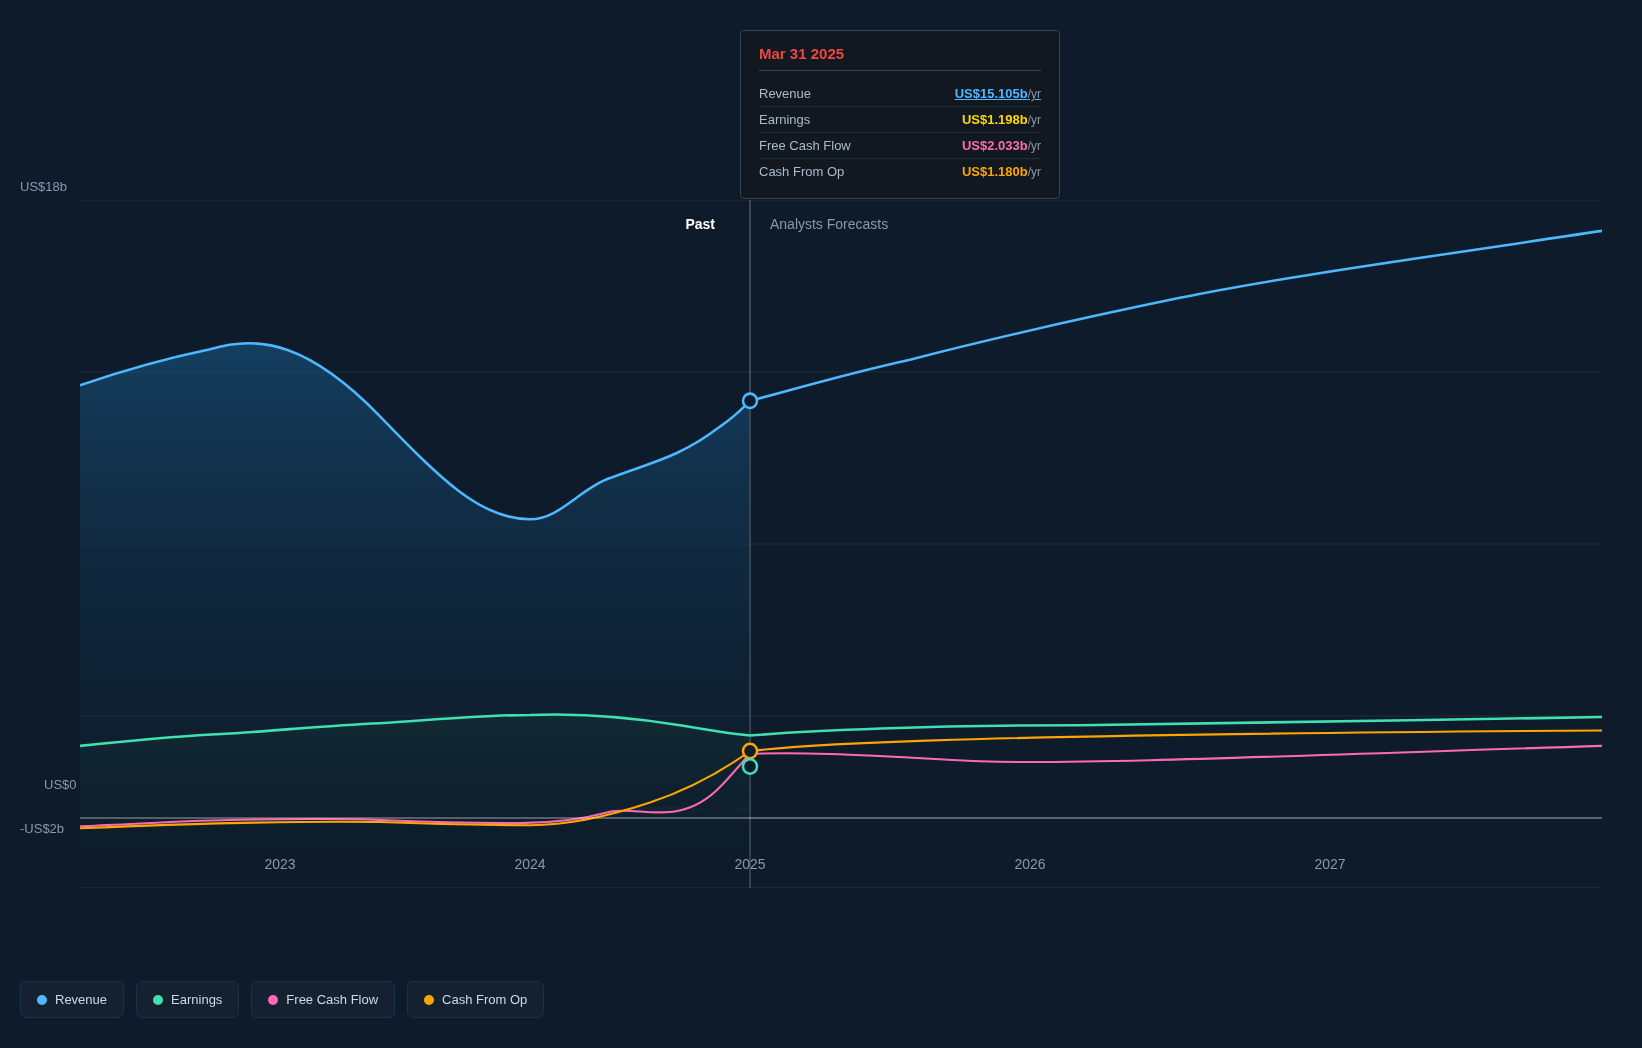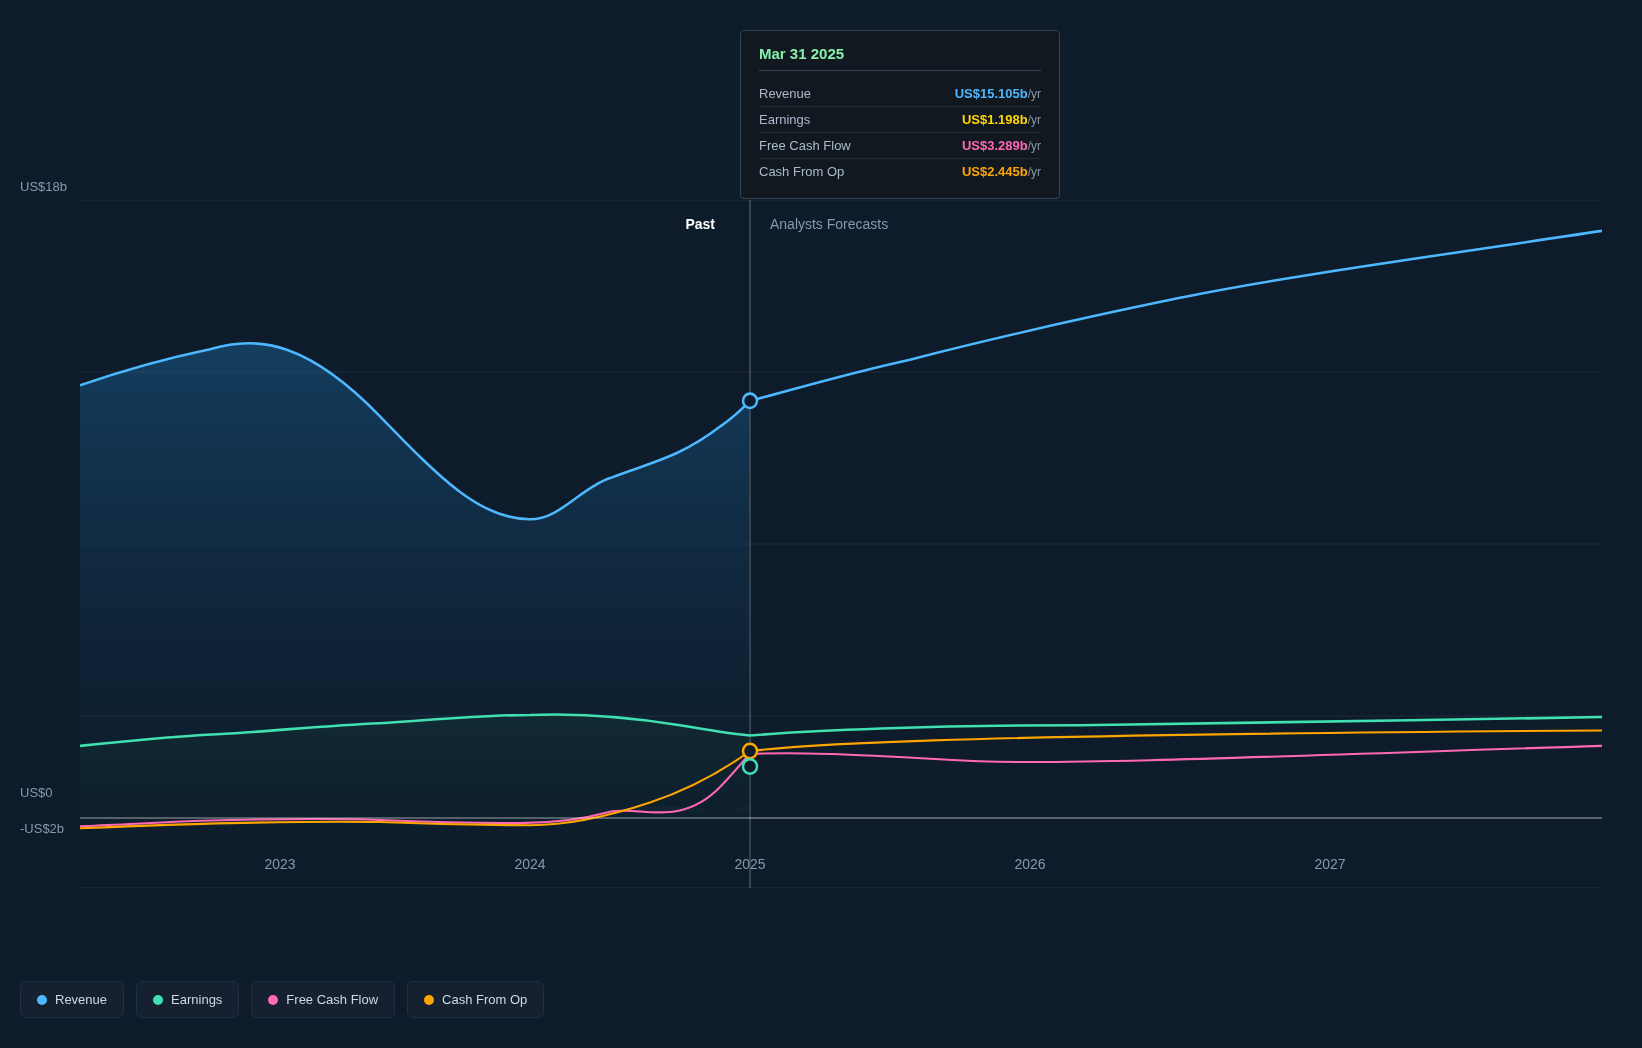--- a/index.html
+++ b/index.html
@@ -13,38 +13,38 @@
     }
 
     .y-axis-label {
       position: absolute;
       left: 20px;
       color: #8899aa;
       font-size: 13px;
     }
 
     .y-top { top: 179px; }
-    .y-zero { bottom: 248px; }
+    .y-zero { bottom: 256px; margin-left: 24px; }
     .y-neg { bottom: 212px; }
 
     
     .tooltip {
       position: absolute;
       top: 30px;
       left: 740px;
       background: #111820;
       border: 1px solid #334455;
       border-radius: 4px;
       padding: 14px 18px;
       min-width: 320px;
       z-index: 10;
     }
 
     .tooltip-date {
-      color: #86efac;
+      color: #ef4444;
       font-size: 15px;
       font-weight: 700;
       margin-bottom: 10px;
       padding-bottom: 8px;
       border-bottom: 1px solid #334455;
     }
 
     .tooltip-row {
       display: flex;
       justify-content: space-between;
@@ -52,21 +52,21 @@
       padding: 5px 0;
       border-bottom: 1px solid #1e2d3a;
       font-size: 13px;
     }
 
     .tooltip-row:last-child { border-bottom: none; }
 
     .tooltip-label { color: #aabbcc; }
 
     .tooltip-value { font-weight: 600; }
-    .val-revenue { color: #4db8ff; }
+    .val-revenue { color: #4db8ff; text-decoration: underline; }
     .val-earnings { color: #ffd700; }
     .val-fcf { color: #ff69b4; }
     .val-cfop { color: #ffa500; }
 
     
     .legend {
       position: absolute;
       bottom: 30px;
       left: 20px;
       display: flex;
@@ -194,27 +194,27 @@
   </div>
   <div class="tooltip-row">
     <span class="tooltip-label">Earnings</span>
     <span class="tooltip-value val-earnings">
       <span>US$1.198b</span><span class="tooltip-unit" style="color:#8899aa;font-weight:400;font-size:12px;">/yr</span>
     </span>
   </div>
   <div class="tooltip-row">
     <span class="tooltip-label">Free Cash Flow</span>
     <span class="tooltip-value val-fcf">
-      <span>US$3.289b</span><span class="tooltip-unit" style="color:#8899aa;font-weight:400;font-size:12px;">/yr</span>
+      <span>US$2.033b</span><span class="tooltip-unit" style="color:#8899aa;font-weight:400;font-size:12px;">/yr</span>
     </span>
   </div>
   <div class="tooltip-row">
     <span class="tooltip-label">Cash From Op</span>
     <span class="tooltip-value val-cfop">
-      <span>US$2.445b</span><span class="tooltip-unit" style="color:#8899aa;font-weight:400;font-size:12px;">/yr</span>
+      <span>US$1.180b</span><span class="tooltip-unit" style="color:#8899aa;font-weight:400;font-size:12px;">/yr</span>
     </span>
   </div>
 </div>
 
 <div class="legend">
   <div class="legend-item">
     <div class="legend-dot" style="background:#4db8ff;"></div>
     <span class="legend-text">Revenue</span>
   </div>
   <div class="legend-item">

